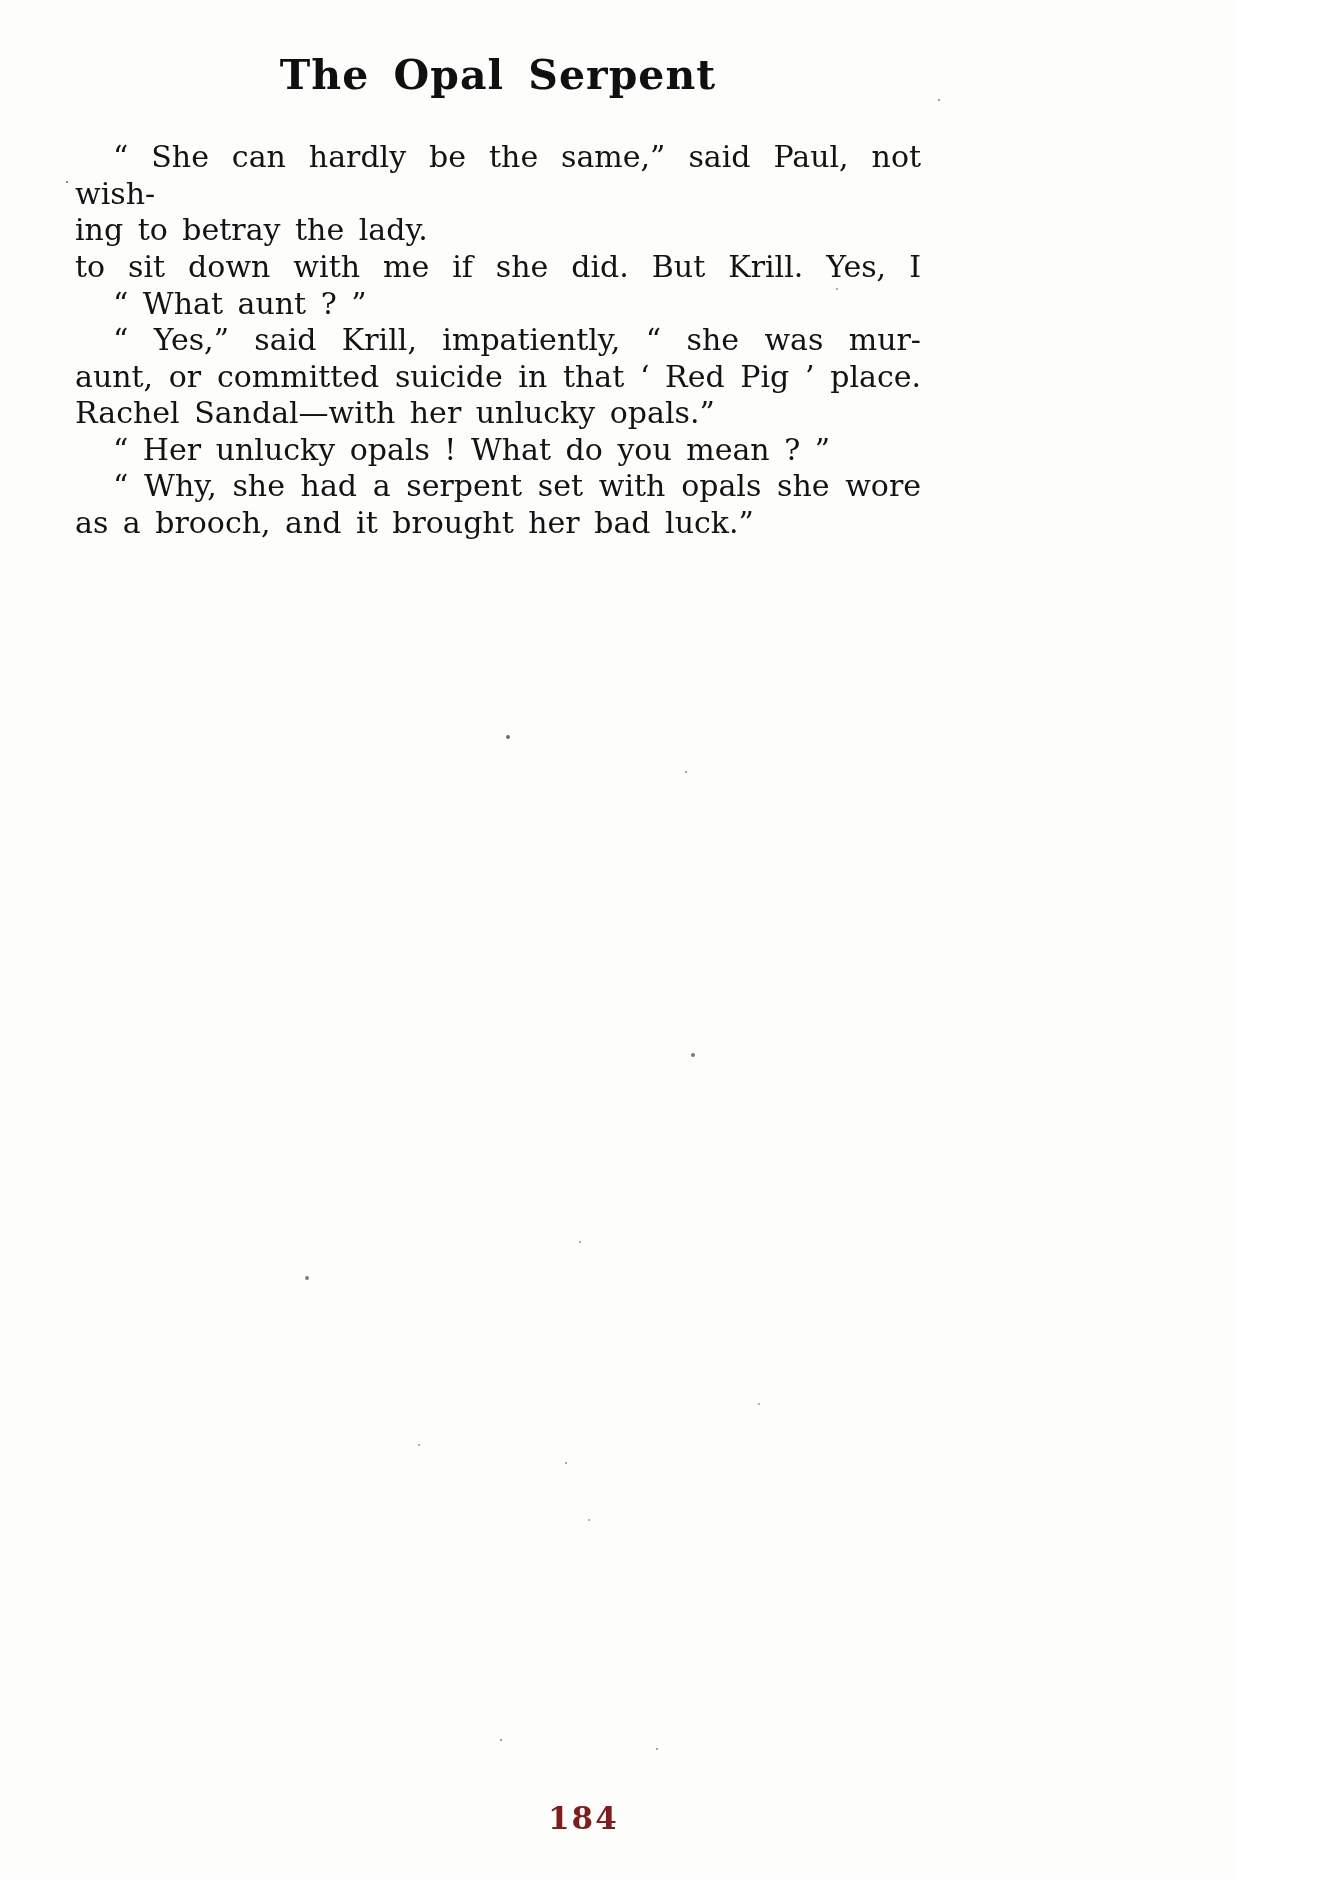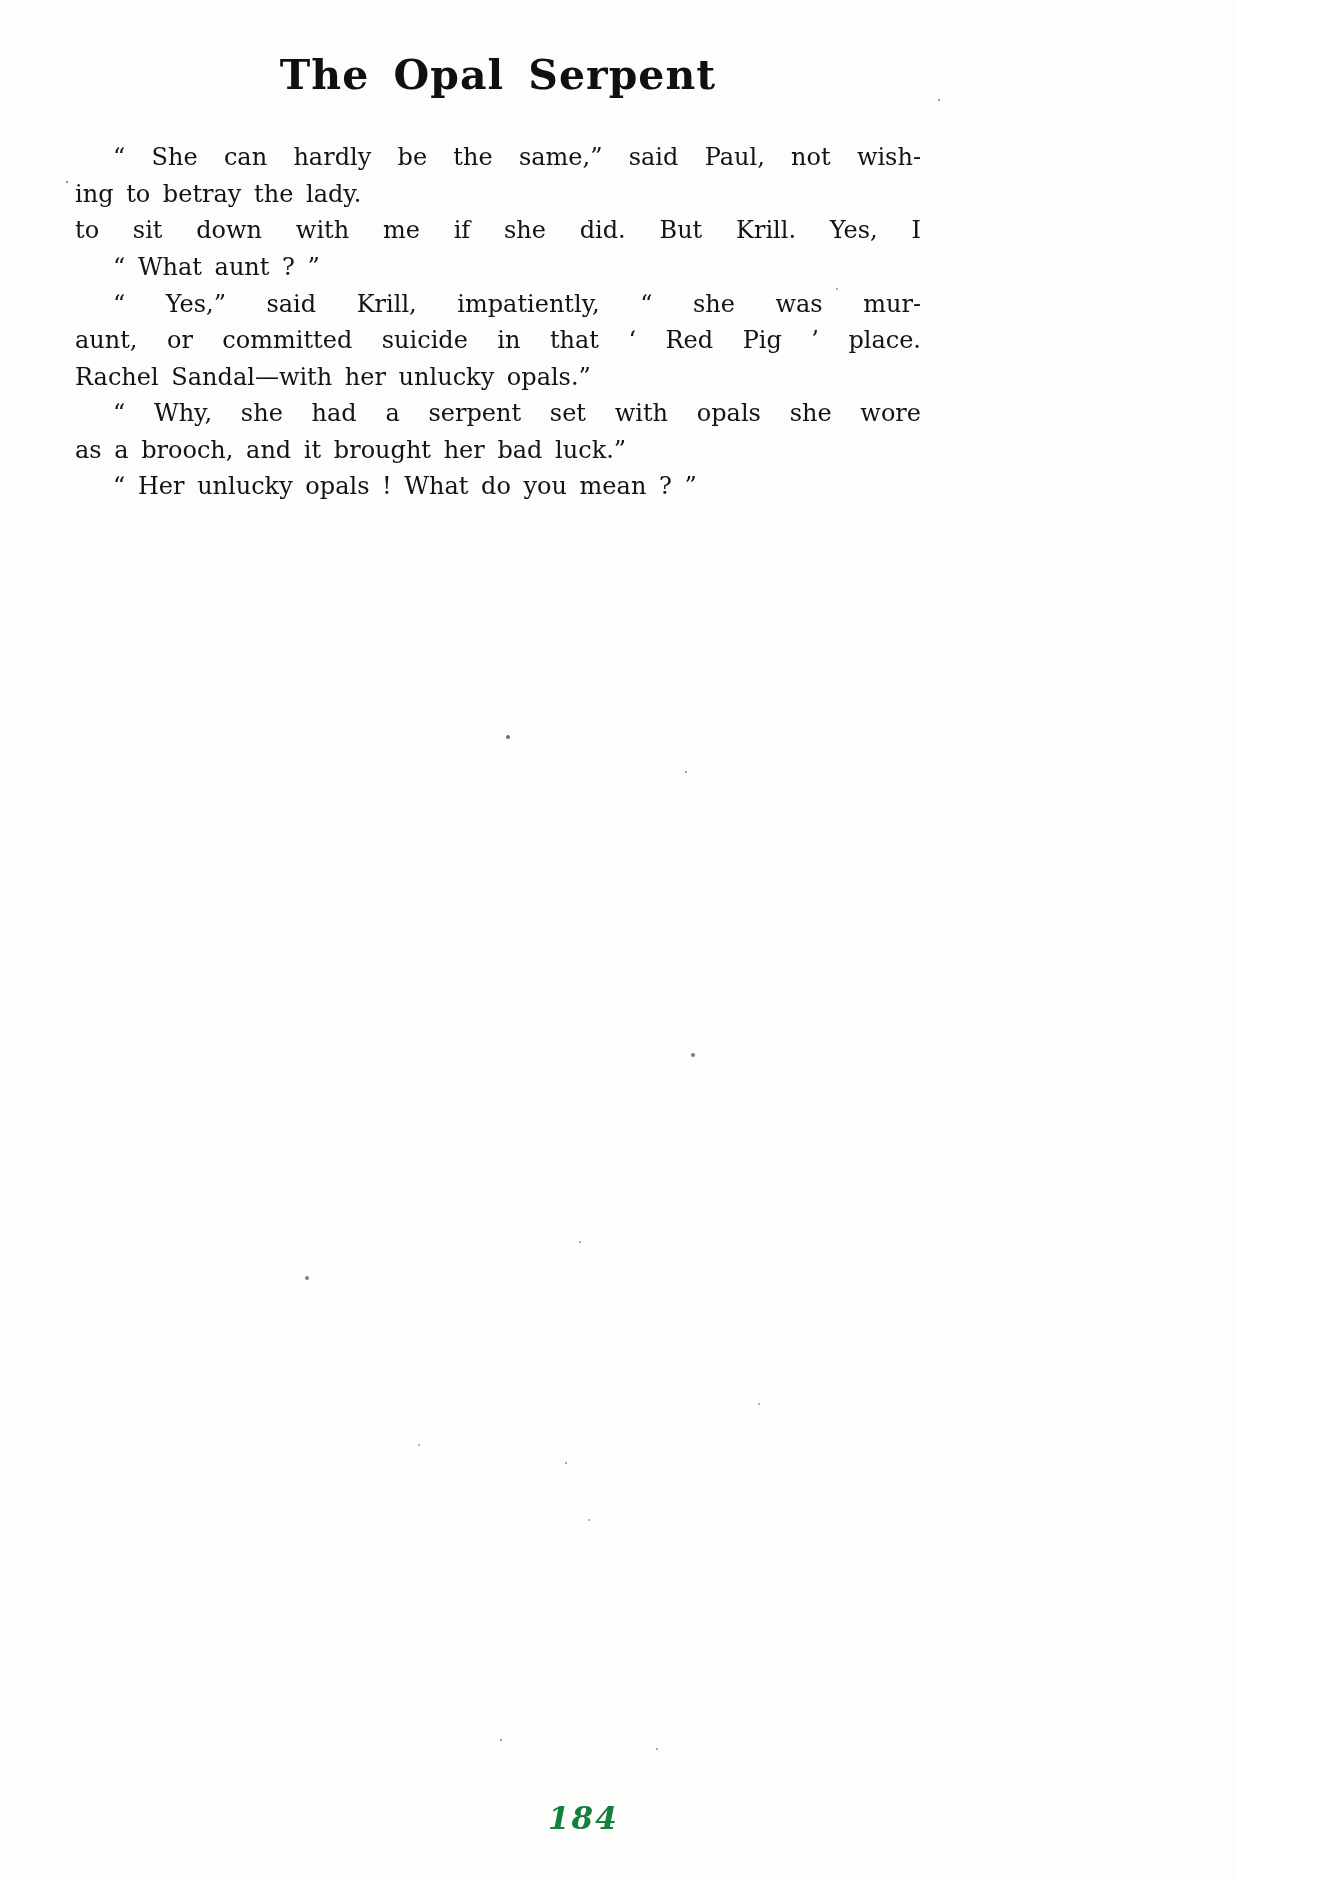--- a/index.html
+++ b/index.html
@@ -33,41 +33,40 @@
     word-spacing: 9px;
     color: #101010;
   }
   .bodytext {
     margin-top: 40px;
   }
   .para {
     margin: 0;
   }
   .ln {
-    font-size: 24px;
+    font-size: 30px;
     line-height: 36.6px;
     word-spacing: 5px;
     white-space: normal;
   }
   .j {
     text-align: justify;
     text-align-last: justify;
   }
   .ind {
     text-indent: 38px;
   }
   .pagenum {
     position: absolute;
     left: 548px;
     top: 1800px;
     font-size: 31px;
     font-weight: bold;
     letter-spacing: 2px;
-    color: #15803d;
-    font-style: italic;
+    color: #7f1d1d;
   }
   .specks {
     position: absolute;
     left: 0;
     top: 0;
     width: 2px;
     height: 2px;
     border-radius: 50%;
     background: transparent;
     box-shadow:
@@ -111,25 +110,25 @@
         <div class="ln ind">“ What aunt ? ”</div>
       </div>
 
       <div class="para">
         <div class="ln j ind">“ Yes,” said Krill, impatiently, “ she was mur-</div>
         <div class="ln j">aunt, or committed suicide in that ‘ Red Pig ’ place.</div>
         <div class="ln">Rachel Sandal—with her unlucky opals.”</div>
       </div>
 
       <div class="para">
-        <div class="ln j ind">“ Why, she had a serpent set with opals she wore</div>
-        <div class="ln">as a brooch, and it brought her bad luck.”</div>
+        <div class="ln ind">“ Her unlucky opals !   What do you mean ? ”</div>
       </div>
 
       <div class="para">
-        <div class="ln ind">“ Her unlucky opals !   What do you mean ? ”</div>
+        <div class="ln j ind">“ Why, she had a serpent set with opals she wore</div>
+        <div class="ln">as a brooch, and it brought her bad luck.”</div>
       </div>
 
     </div>
   </div>
 
   <div class="pagenum">184</div>
 </div>
 
 </body></html>

